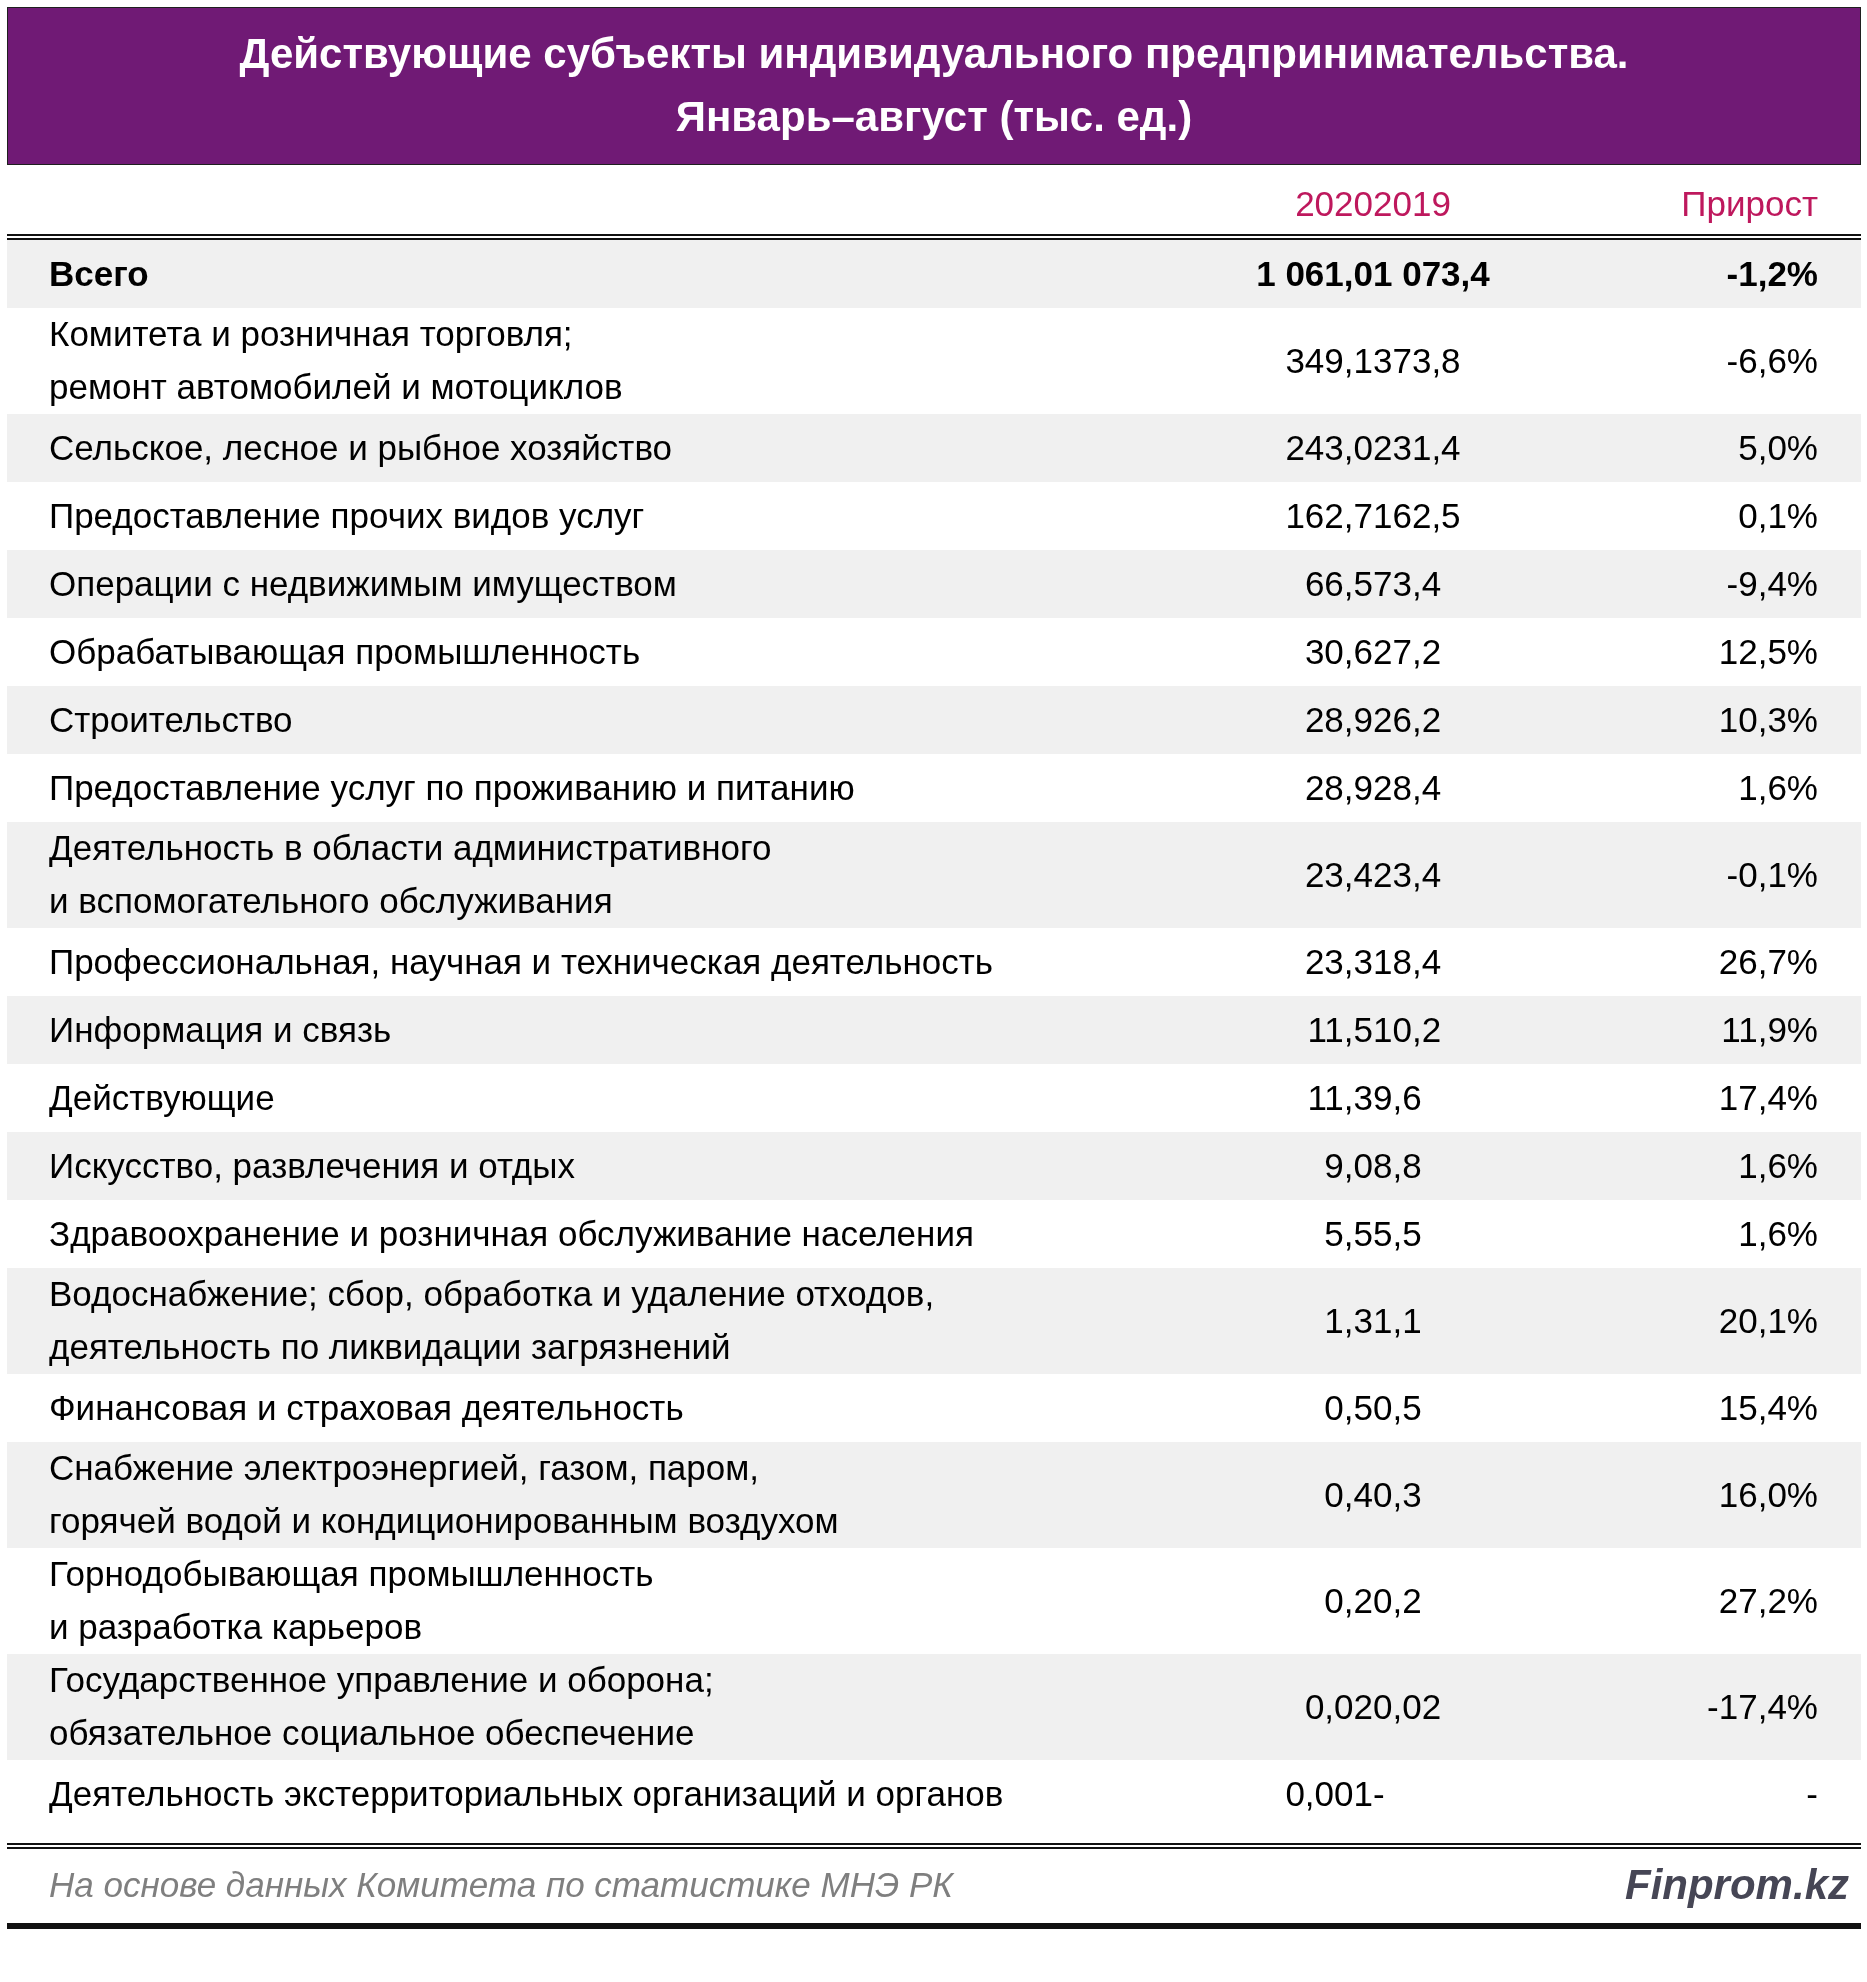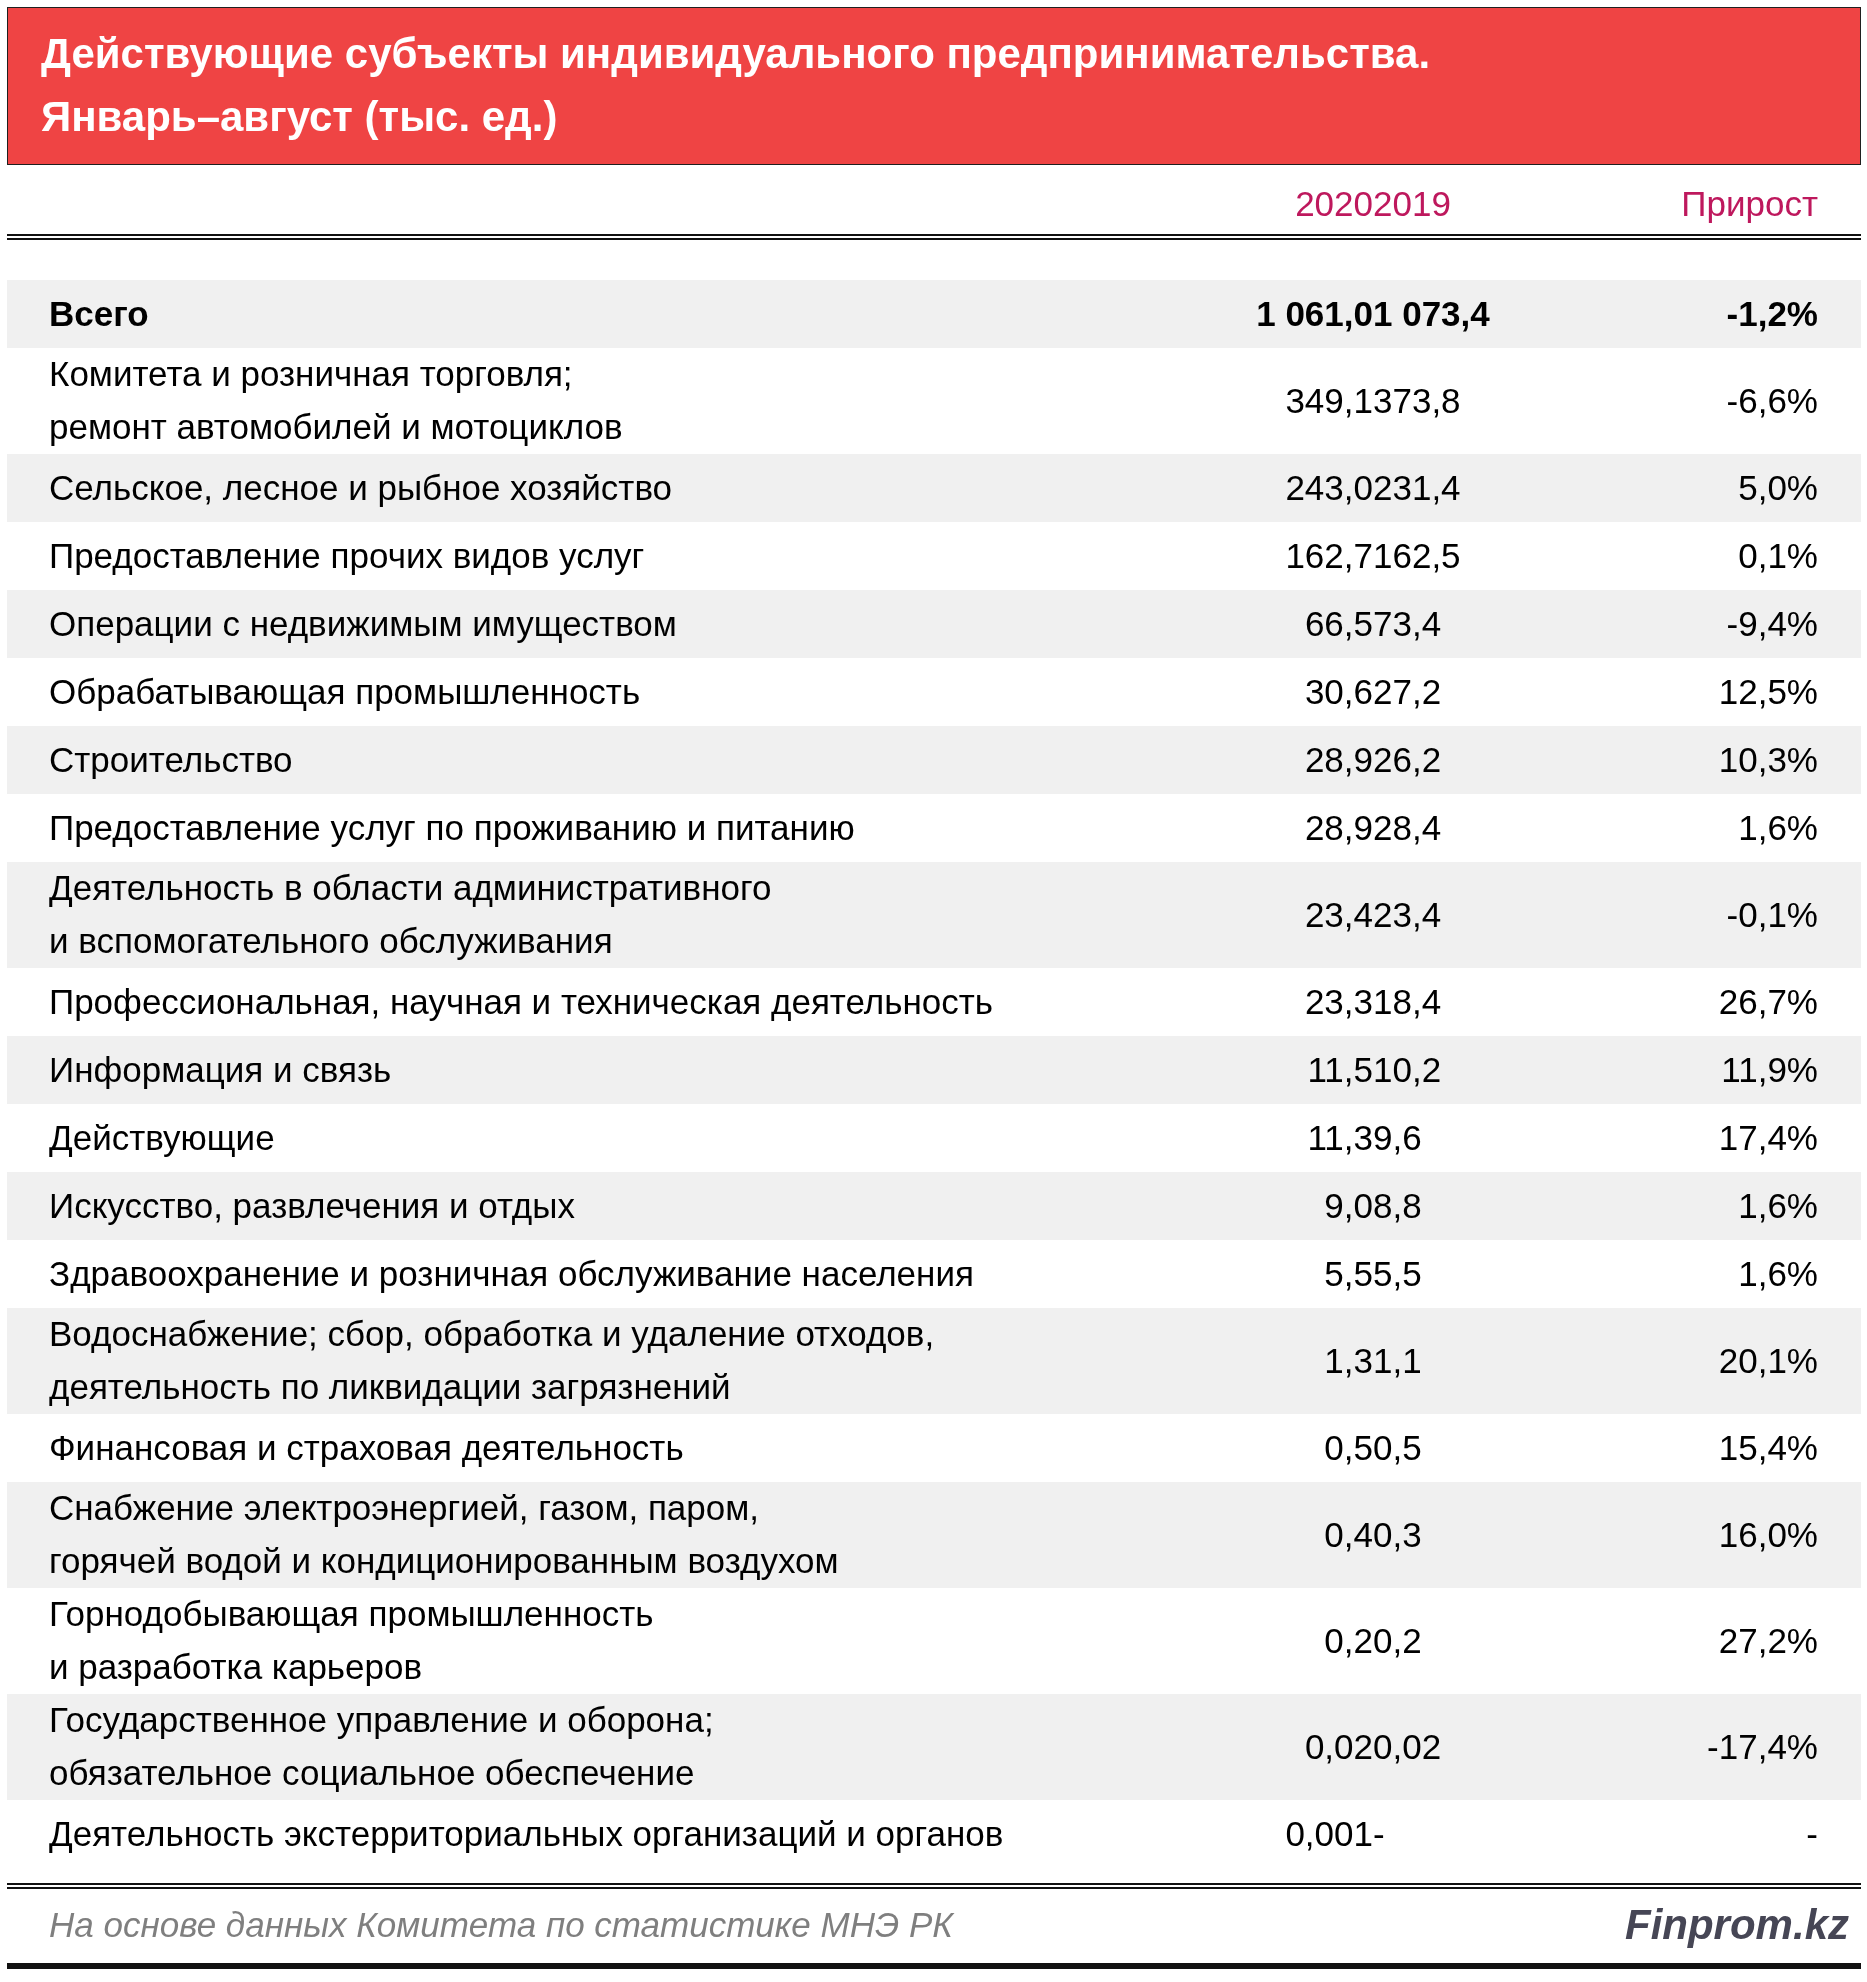--- a/index.html
+++ b/index.html
@@ -11,28 +11,29 @@
   .page {
     position: relative;
     width: 1868px;
     height: 1983px;
     background: #ffffff;
     box-sizing: border-box;
     padding: 7px 7px 0 7px;
     overflow: hidden;
   }
   .titlebar {
-    background: #ef4444;
+    background: #701a75;
     border: 1.7px solid #1f1f1f;
     color: #ffffff;
     font-weight: bold;
     font-size: 42px;
     line-height: 1.5;
     padding: 14px 33px 15.6px 33px;
     box-sizing: border-box;
+    text-align: center;
   }
   .header-row {
     display: flex;
     align-items: flex-end;
     padding: 19px 43px 10.4px 42px;
     border-bottom: 6px double #111111;
     color: #be185d;
     font-size: 35px;
     box-sizing: border-box;
   }
@@ -45,21 +46,21 @@
     display: flex;
     align-items: center;
     min-height: 68px;
     padding: 0 43px 0 42px;
     font-size: 35px;
     color: #000000;
     box-sizing: border-box;
   }
   .row:nth-child(odd) { background: #f0f0f0; }
   .row.two-line { min-height: 106px; }
-  .row.bold { font-weight: bold; margin-top: 40px; }
+  .row.bold { font-weight: bold; }
   .row .label {
     flex: 1;
     line-height: 1.5;
     padding-right: 17.3px;
   }
   .footer {
     display: flex;
     align-items: center;
     border-top: 6px double #111111;
     border-bottom: 6px solid #111111;

